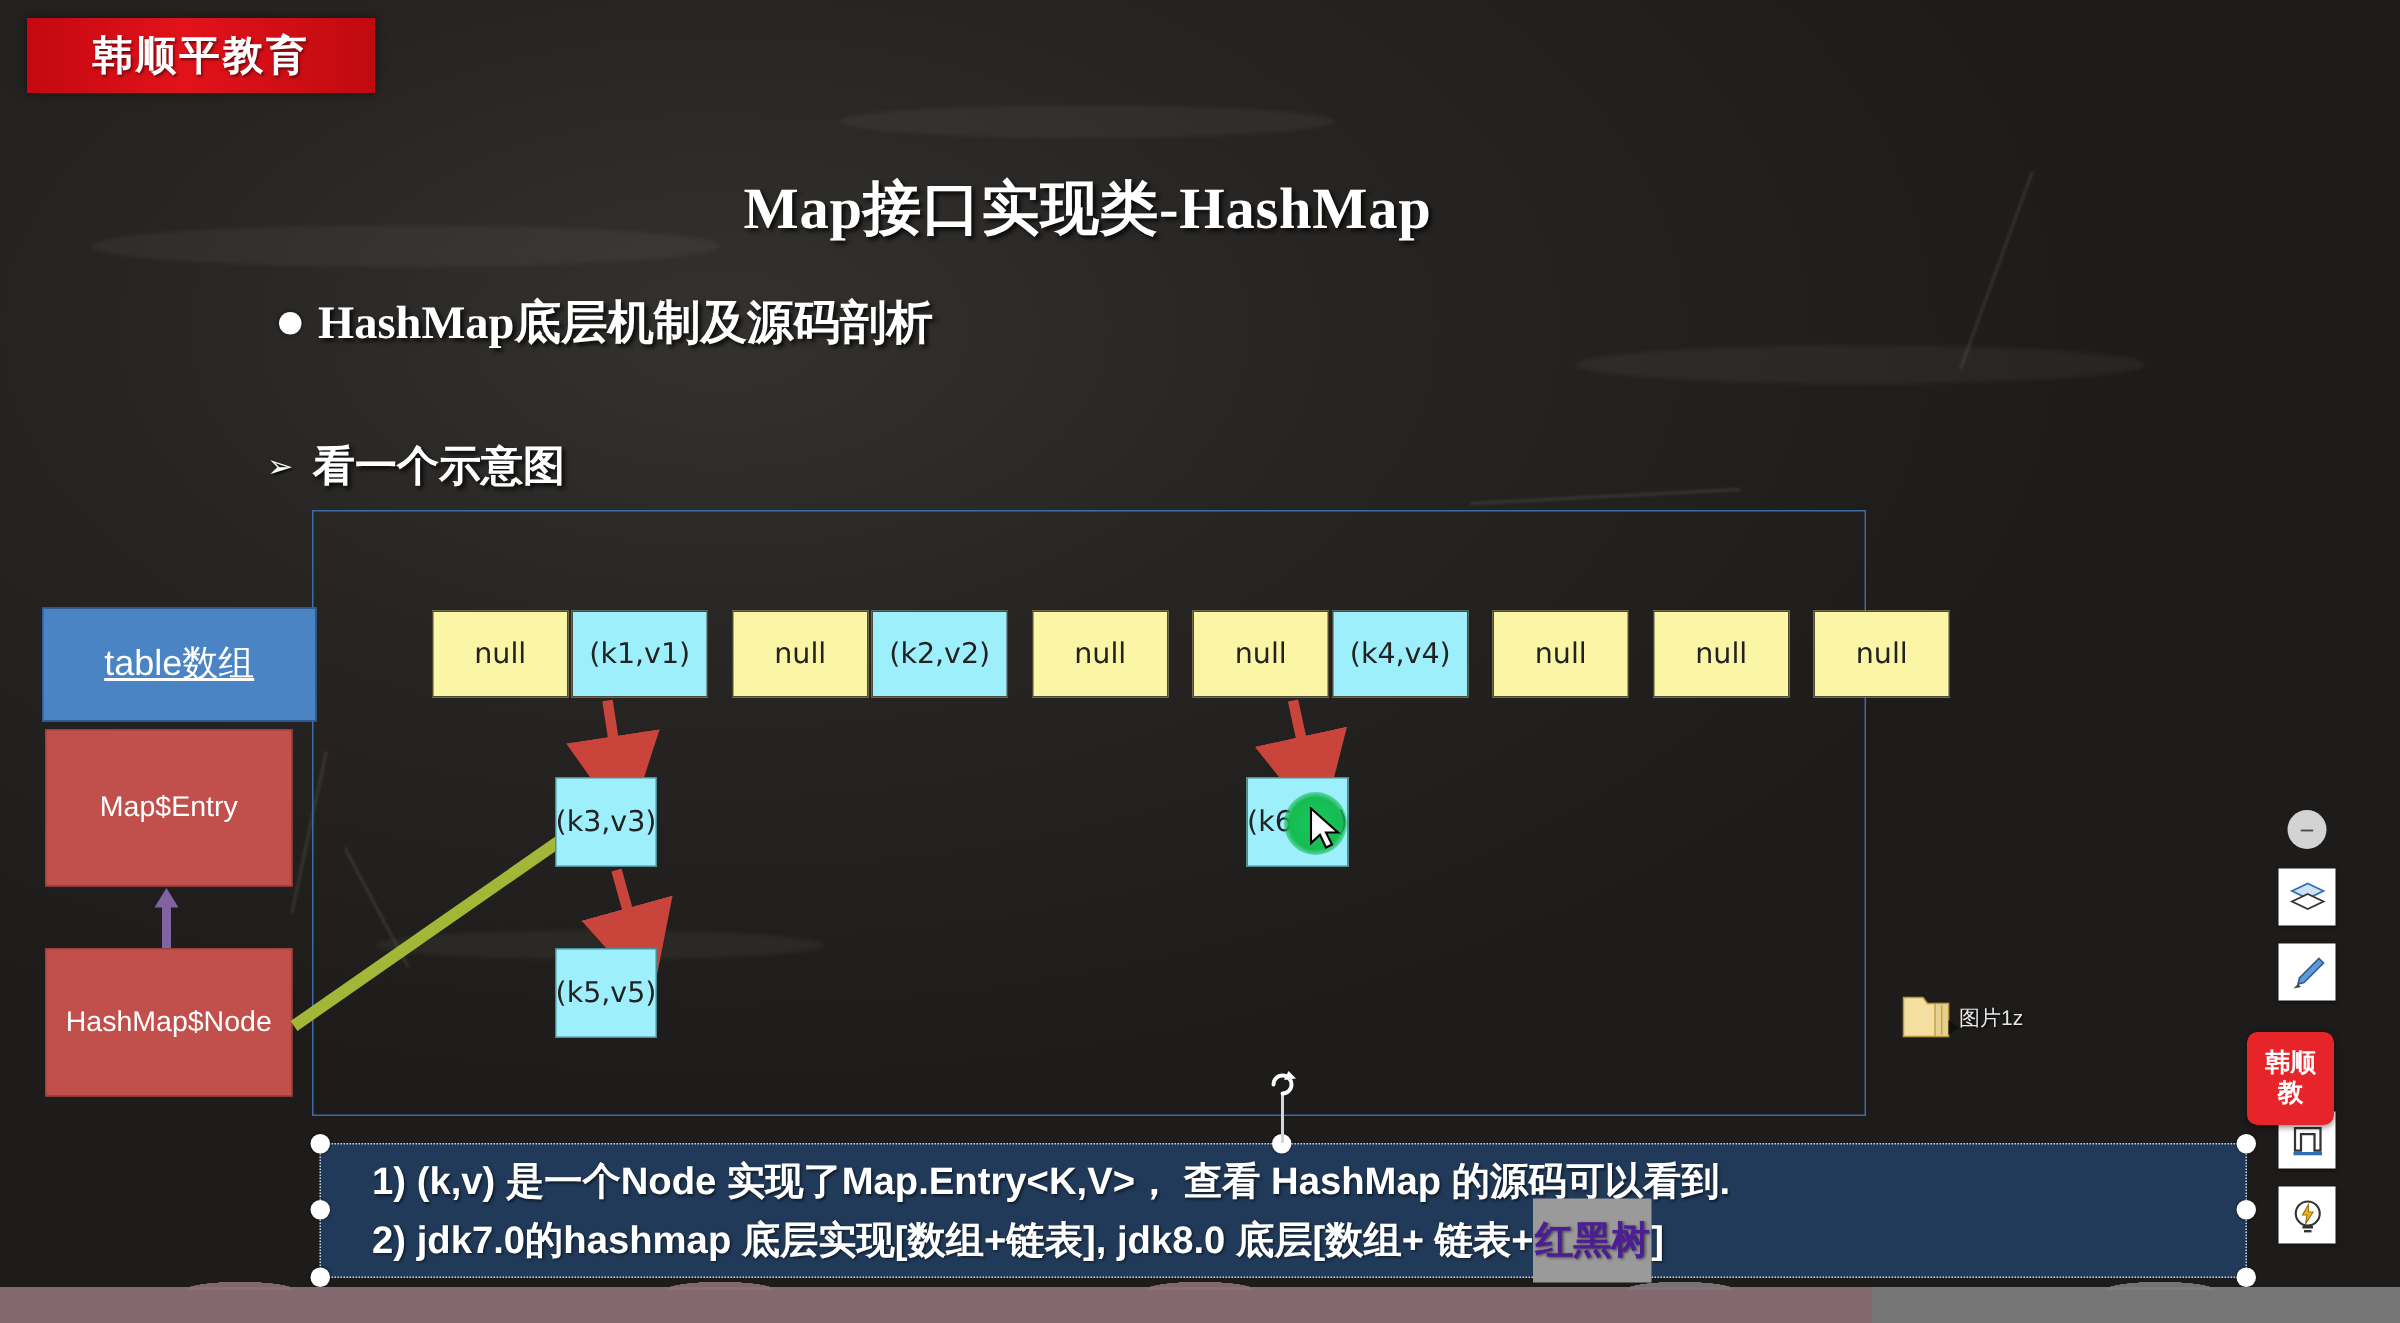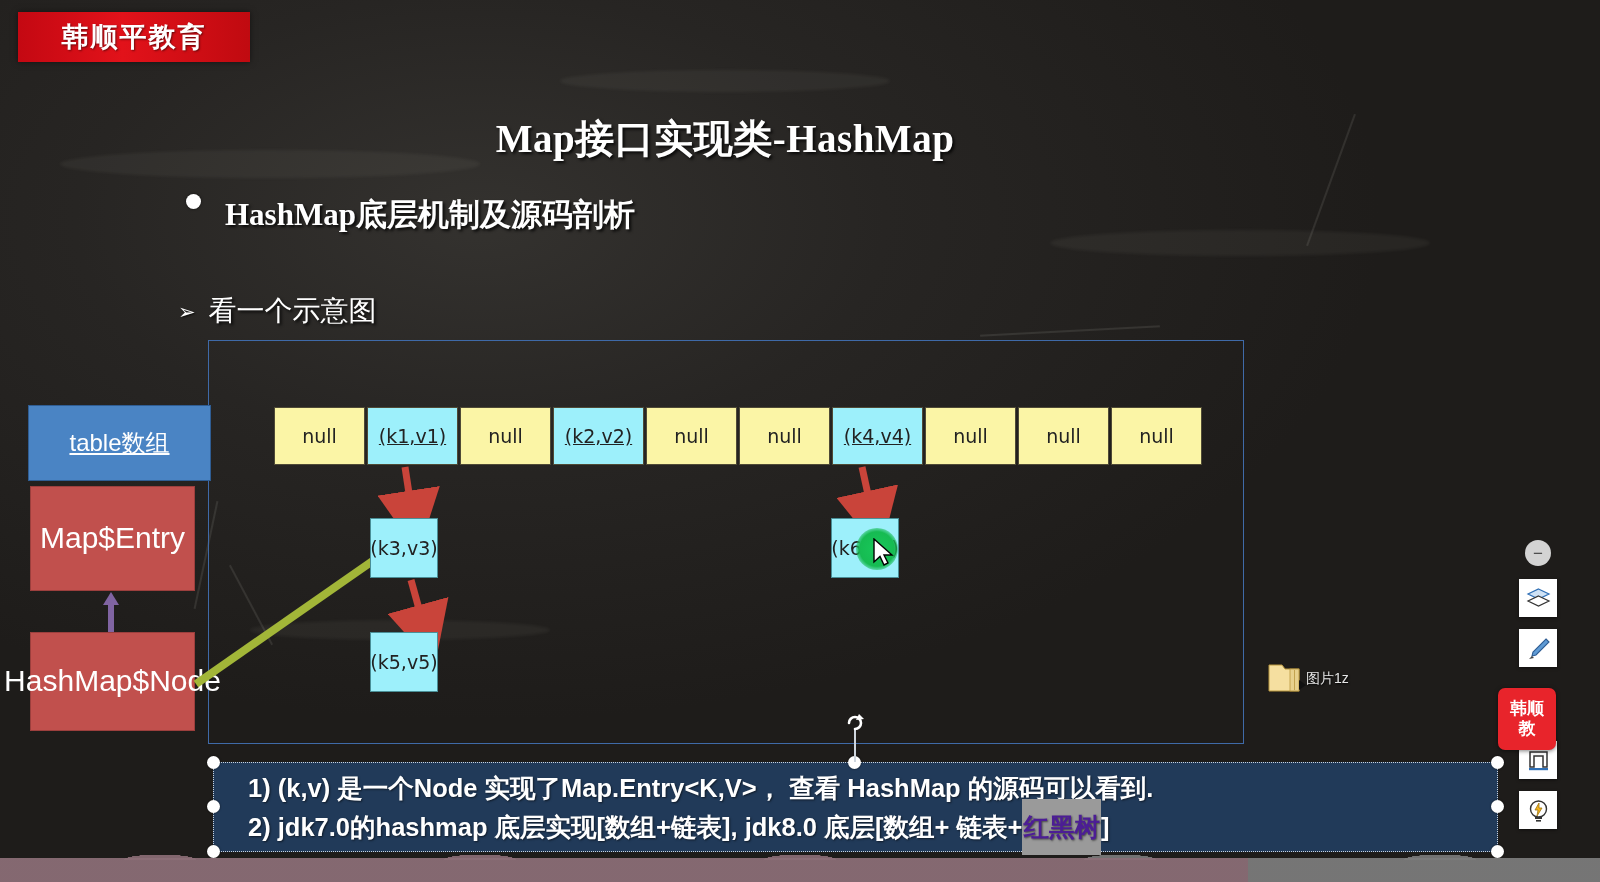--- a/index.html
+++ b/index.html
@@ -62,21 +62,21 @@
     font-size: 39px;
     font-weight: bold;
     letter-spacing: 0.5px;
     text-shadow: 2px 2px 3px rgba(0,0,0,0.8);
     font-family: "Liberation Serif", "DejaVu Serif", serif;
   }
 
   #bullet-1 {
     position: absolute;
     left: 186px; top: 194px;
-    display: flex; align-items: flex-start; gap: 24px;
+    display: flex; align-items: center; gap: 11px;
   }
   #bullet-1 .dot {
     width: 15px; height: 15px;
     border-radius: 50%;
     background: #ffffff;
     box-shadow: 0 0 3px rgba(0,0,0,0.6);
   }
   #bullet-1 .txt {
     color: #ffffff;
     font-size: 31px;
@@ -92,41 +92,41 @@
   }
   #bullet-2 .arrow {
     color: #ffffff;
     font-size: 21px;
     line-height: 1;
     text-shadow: 1px 1px 2px rgba(0,0,0,0.8);
   }
   #bullet-2 .txt {
     color: #ffffff;
     font-size: 28px;
-    font-weight: normal;
+    font-weight: bold;
     text-shadow: 2px 2px 3px rgba(0,0,0,0.8);
     font-family: "Liberation Serif", "DejaVu Serif", serif;
   }
 
   
   #diagram-frame {
     position: absolute;
     left: 208px; top: 340px;
     width: 1036px; height: 404px;
     border: 1.5px solid #3f6aa8;
     box-sizing: border-box;
   }
 
   
   .label-box {
     position: absolute;
     display: flex; align-items: center; justify-content: center;
     text-align: center;
     color: #ffffff;
-    font-size: 30px;
+    font-size: 19px;
     line-height: 1.22;
     box-sizing: border-box;
   }
   #box-table {
     left: 28px; top: 405px; width: 183px; height: 76px;
     background: #4a84c4;
     border: 1.5px solid #2f5d93;
     font-size: 24px;
     text-decoration: underline;
   }
@@ -166,22 +166,22 @@
   .cell {
     width: 91px; height: 58px;
     border: 1.2px solid #4f4a36;
     box-sizing: border-box;
     display: flex; align-items: center; justify-content: center;
     font-size: 19px;
     color: #222222;
     font-family: "DejaVu Sans", sans-serif;
     margin-right: 2px;
   }
-  .cell.null   { background: #fbf5a6; }
-  .cell.filled { background: #9df0fb; text-decoration: underline; }
+  .cell.null   { background: #fbf5a6; margin-left: 14px; }
+  .cell.filled { background: #9df0fb; }
 
   
   .node-box {
     position: absolute;
     width: 68px; height: 60px;
     background: #9df0fb;
     border: 1.2px solid #4a8f97;
     box-sizing: border-box;
     display: flex; align-items: center; justify-content: center;
     font-size: 19px;

